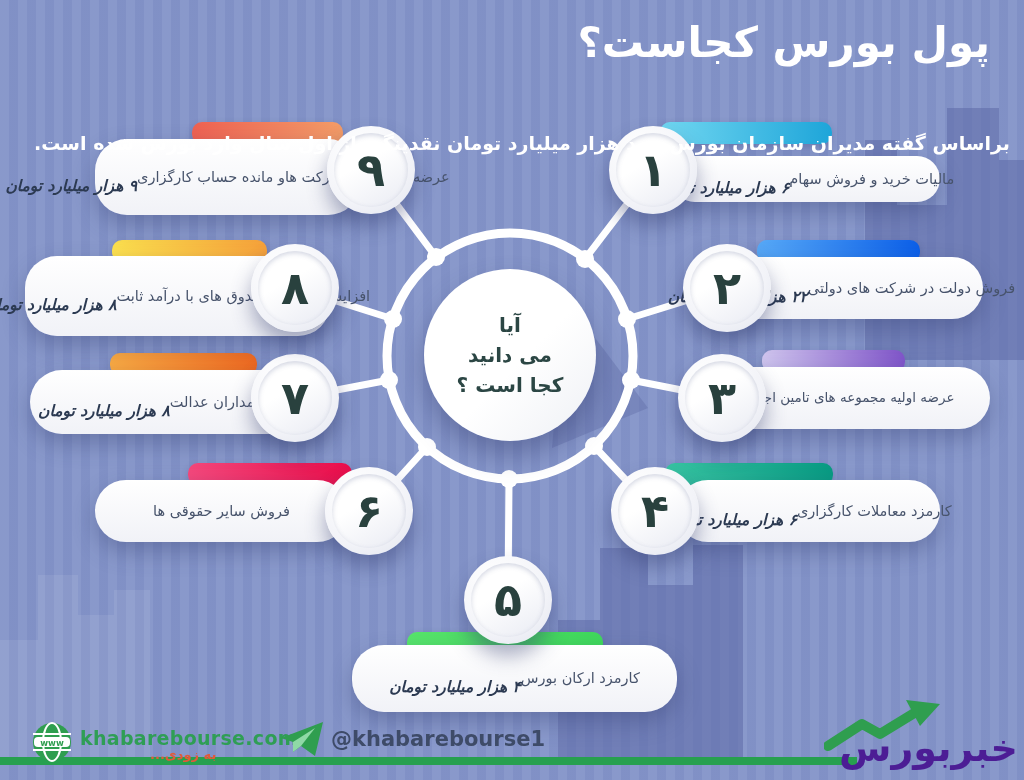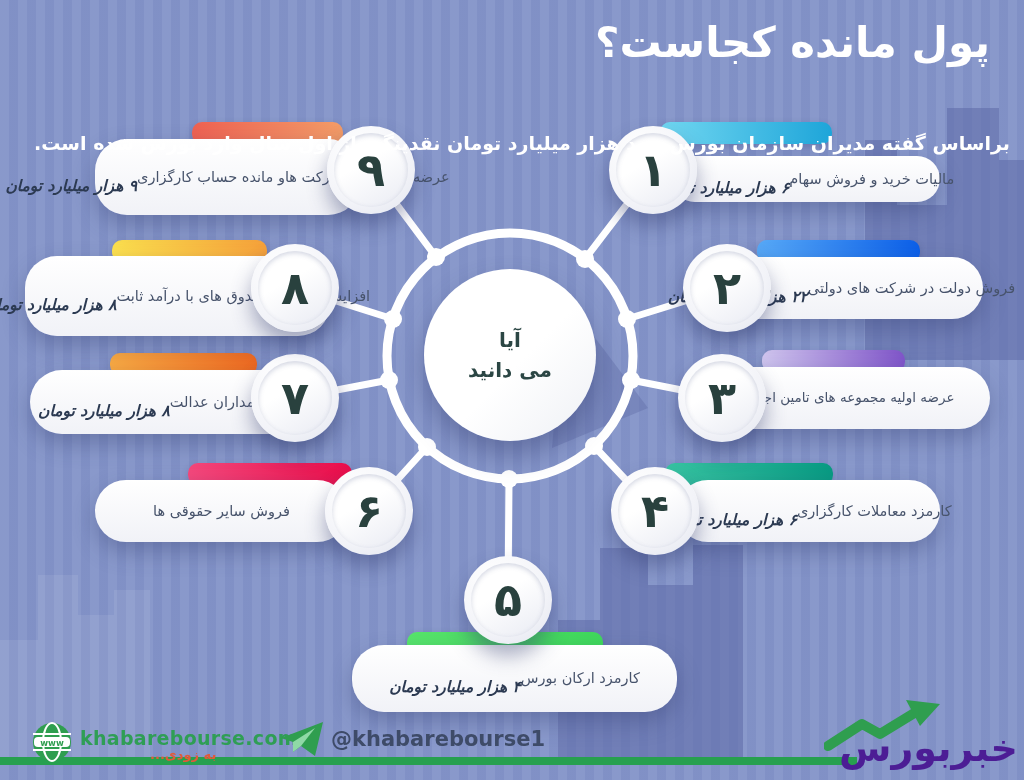--- a/index.html
+++ b/index.html
@@ -117,21 +117,21 @@
 <div class="deco dark" style="left:999px;top:160px;width:25px;height:200px;"></div>
 <div class="deco dark" style="left:558px;top:620px;width:42px;height:137px;"></div>
 <div class="deco dark" style="left:600px;top:548px;width:48px;height:209px;"></div>
 <div class="deco dark" style="left:648px;top:585px;width:45px;height:172px;"></div>
 <div class="deco dark" style="left:693px;top:545px;width:50px;height:212px;"></div>
 <div class="deco light" style="left:0px;top:640px;width:38px;height:117px;"></div>
 <div class="deco light" style="left:38px;top:575px;width:40px;height:182px;"></div>
 <div class="deco light" style="left:78px;top:615px;width:36px;height:142px;"></div>
 <div class="deco light" style="left:114px;top:590px;width:36px;height:167px;"></div>
 
-<div class="title">پول مانده کجاست؟</div>
+<div class="title">پول بورس کجاست؟</div>
 <div class="subtitle">براساس گفته مدیران سازمان بورس، صد هزار میلیارد تومان نقدینگی از اول سال وارد بورس شده است.</div>
 
 <svg class="hub-svg" width="1024" height="780">
   <polygon points="565,298 648,408 552,448" fill="rgba(96,108,165,0.40)"></polygon>
   <circle cx="510" cy="356" r="123" fill="none" stroke="#ffffff" stroke-width="9"></circle>
   <g stroke="#ffffff" stroke-width="7" stroke-linecap="round">
     <line x1="585" y1="259" x2="653" y2="170"></line>
     <line x1="627" y1="319" x2="727" y2="288"></line>
     <line x1="631" y1="380" x2="722" y2="398"></line>
     <line x1="594" y1="446" x2="655" y2="511"></line>
@@ -151,20 +151,21 @@
     <circle cx="389" cy="380" r="9"></circle>
     <circle cx="393" cy="319" r="9"></circle>
     <circle cx="436" cy="257" r="9"></circle>
   </g>
 </svg>
 
 <div class="center-circle">
   <div class="txt">
     <div>آیا</div>
     <div>می دانید</div>
+    <div>کجا است ؟</div>
   </div>
 </div>
 
 <div class="i1">
   <div class="bar" style="background: linear-gradient(90deg, rgb(113, 215, 241), rgb(30, 165, 217));"></div>
   <div class="card">
     <div class="t">مالیات خرید و فروش سهام</div>
     <div class="a">۶ هزار میلیارد تومان</div>
   </div>
   <div class="badge">

